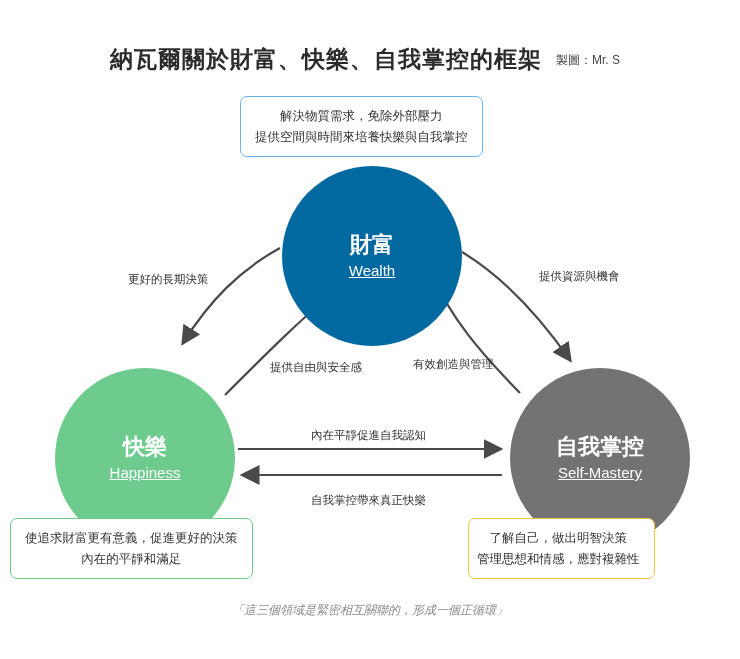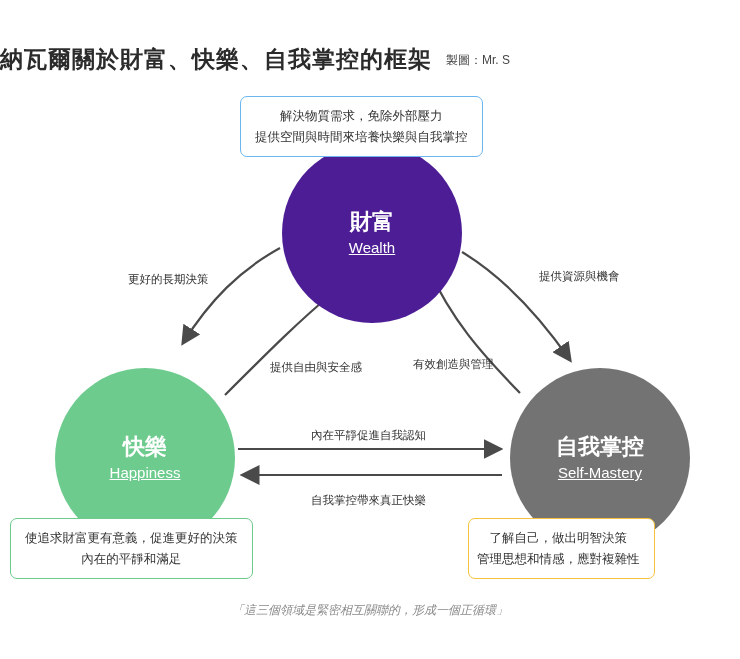--- a/index.html
+++ b/index.html
@@ -20,22 +20,23 @@
     width: 740px;
     height: 659px;
   }
 
   
   .title-row {
     position: absolute;
     top: 44px;
     left: 0;
     width: 588px;
-    text-align: left;
+    text-align: right;
     white-space: nowrap;
+    padding-left: 32px;
   }
   .title-main {
     font-size: 23px;
     font-weight: bold;
     color: #2b2b2b;
     letter-spacing: 1px;
   }
   .title-credit {
     font-size: 12px;
     color: #444;
@@ -63,24 +64,24 @@
   .circle .en {
     font-size: 15px;
     font-weight: normal;
     line-height: 1.4;
     margin-top: 2px;
     text-decoration: underline;
   }
 
   #circle-wealth {
     left: 282px;
-    top: 143px;
+    top: 166px;
     width: 180px;
     height: 180px;
-    background: #4c1d95;
+    background: #0369a1;
   }
   #circle-happiness {
     left: 55px;
     top: 368px;
     width: 180px;
     height: 180px;
     background: #6ccb8d;
   }
   #circle-mastery {
     left: 510px;

